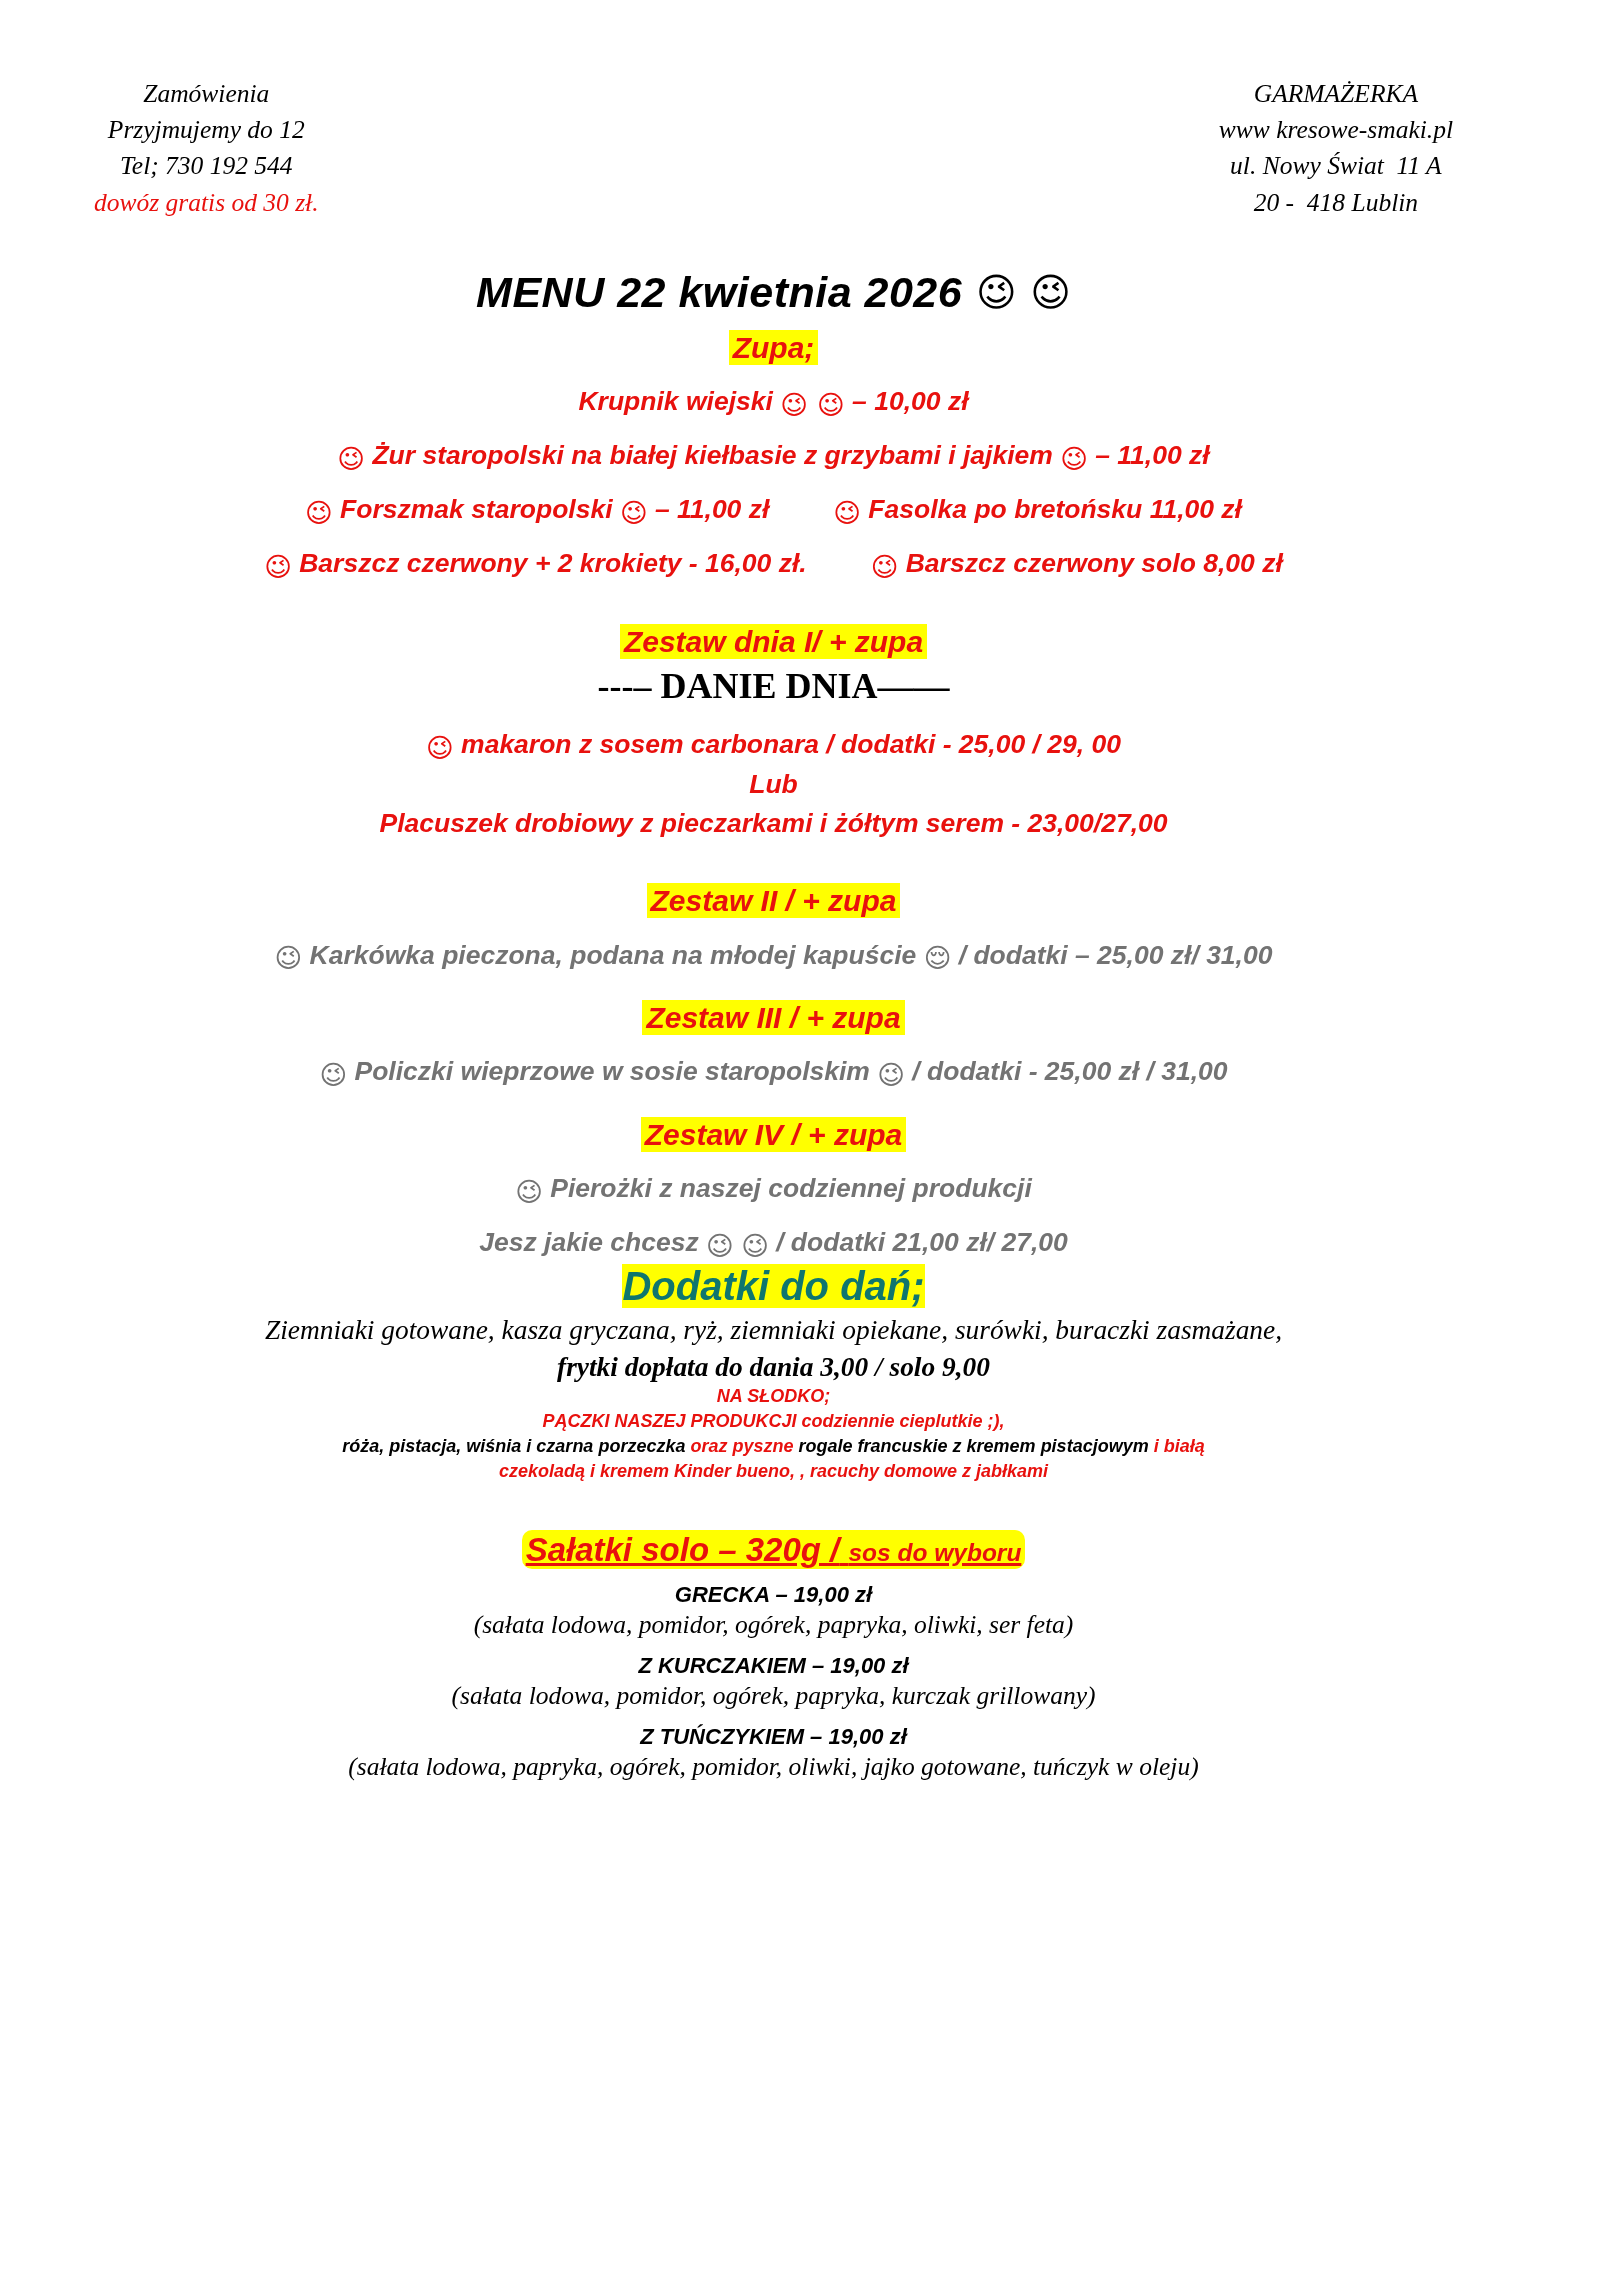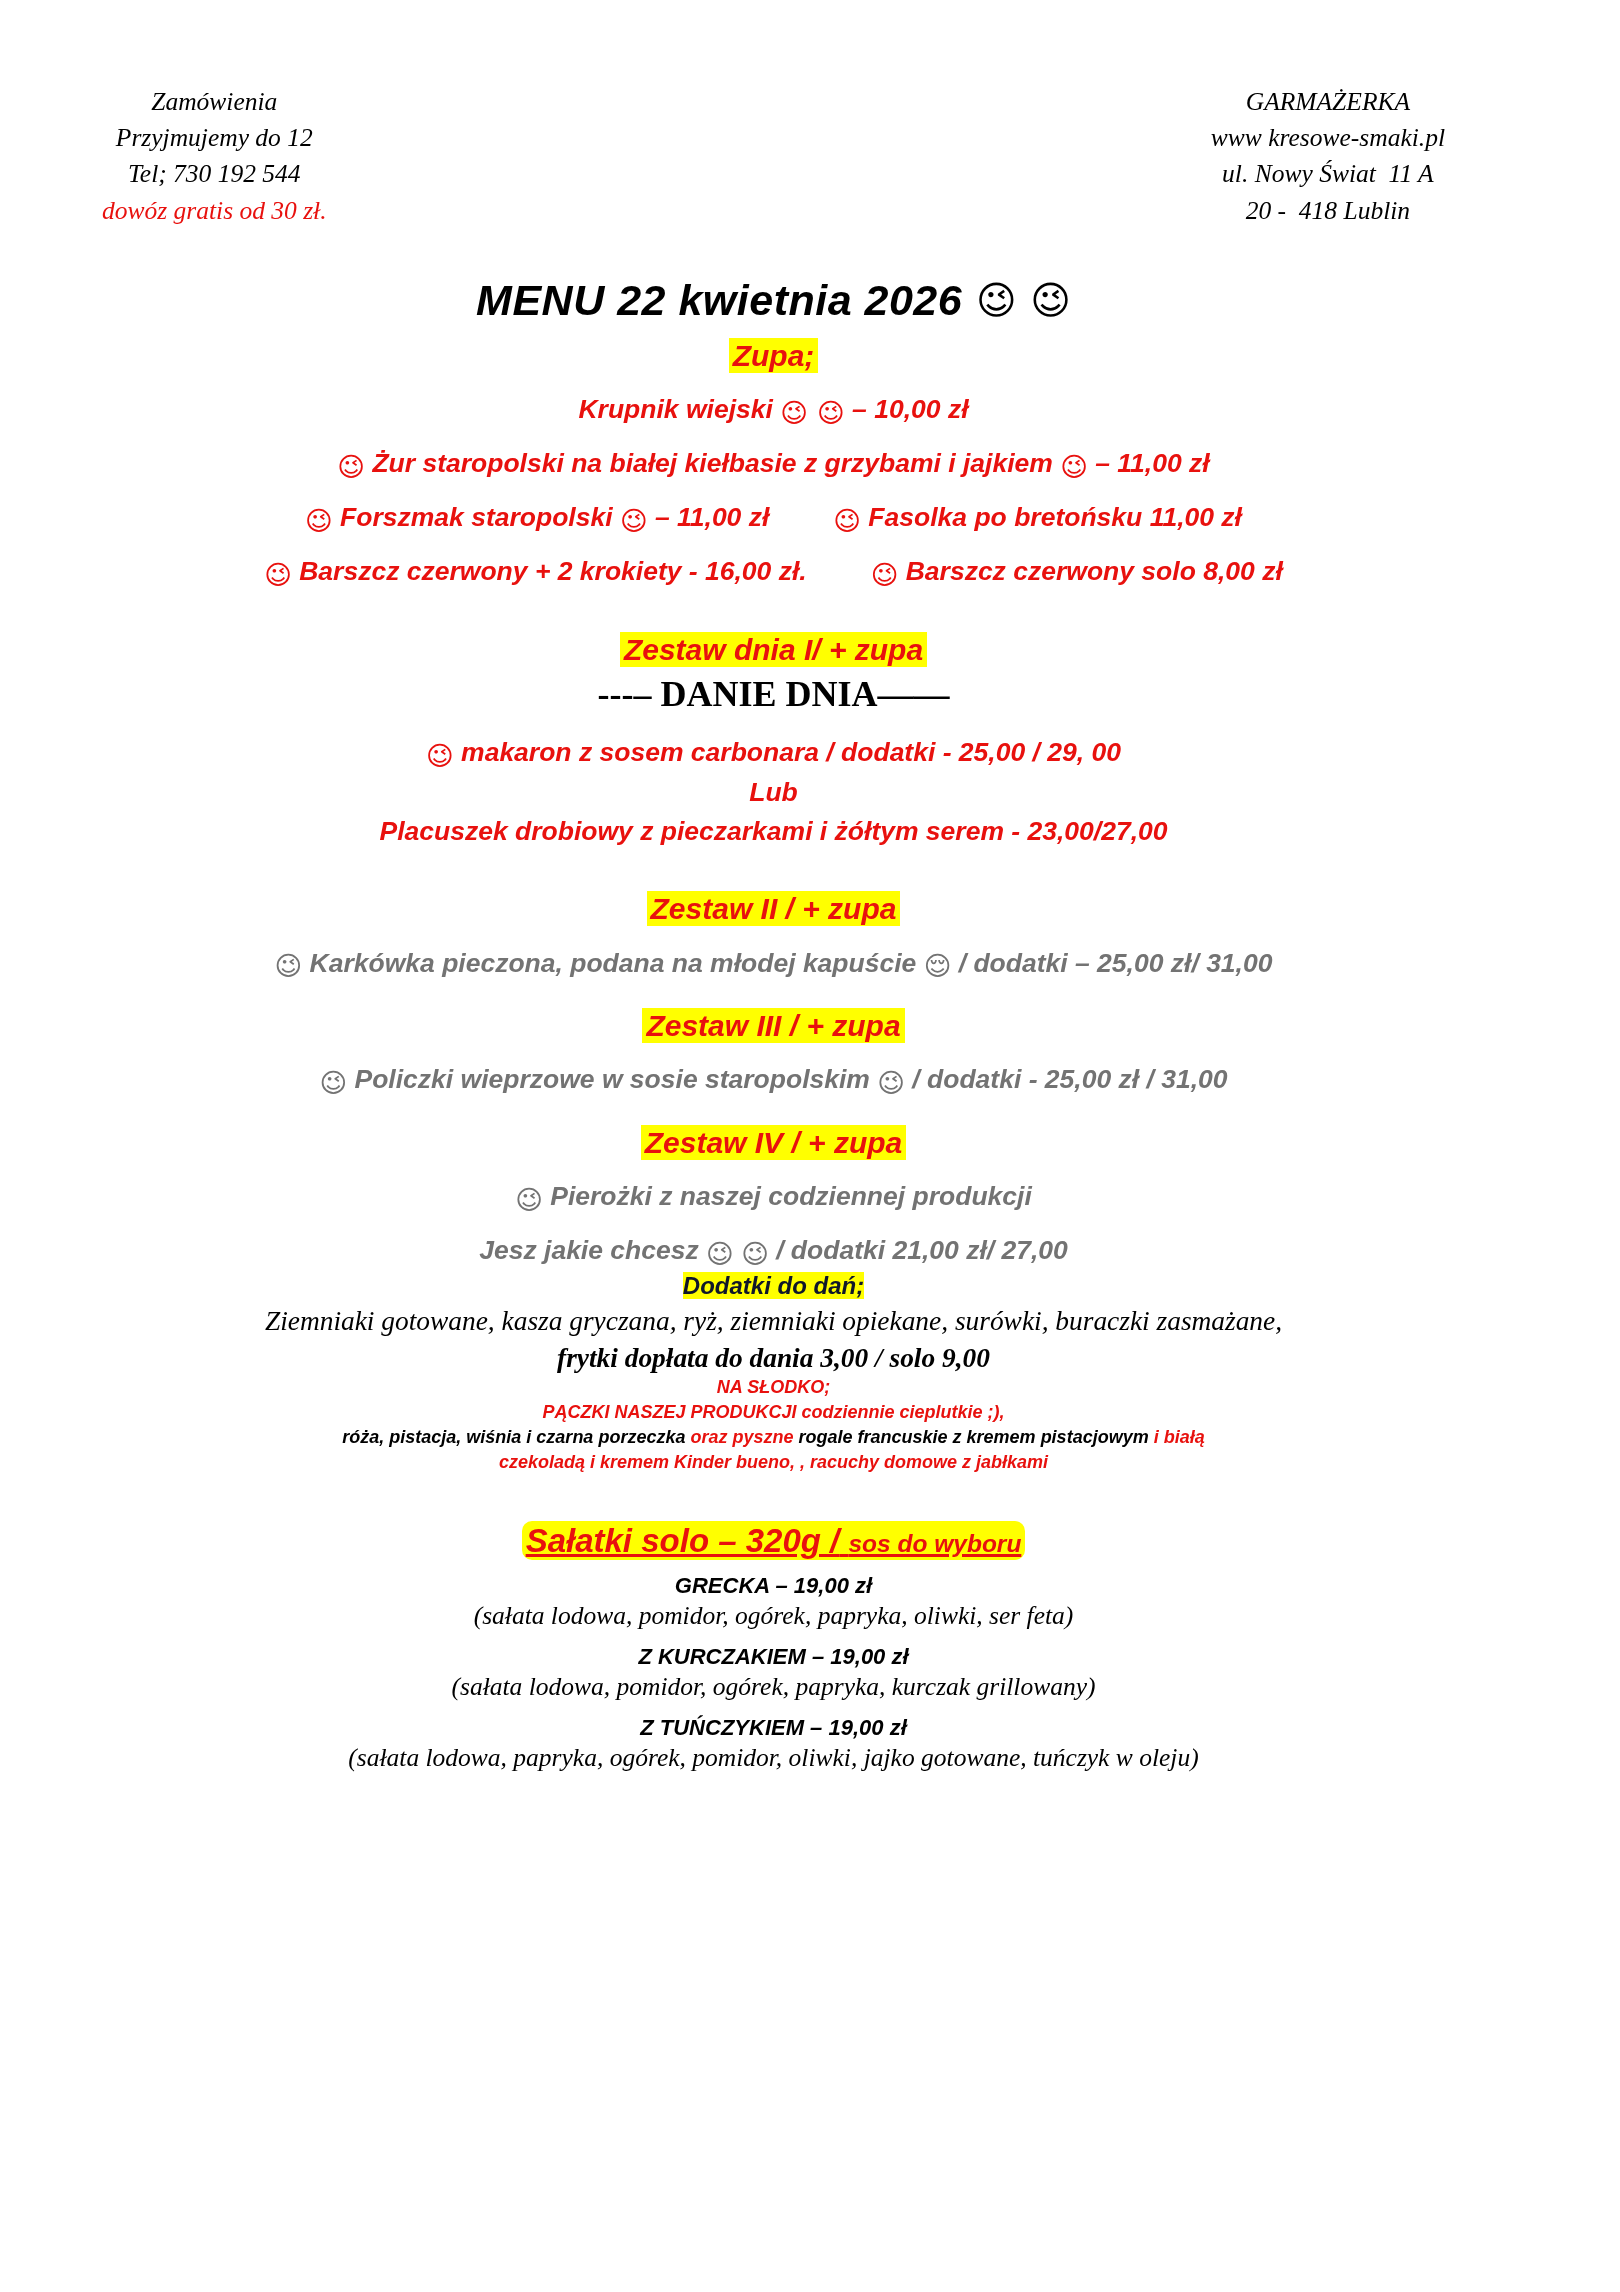--- a/index.html
+++ b/index.html
@@ -11,21 +11,21 @@
     width: 1620px;
     min-height: 2293px;
     font-family: "Liberation Serif", serif;
     color: #000000;
     -webkit-font-smoothing: antialiased;
   }
   .page {
     position: relative;
     width: 1547px;
     min-height: 2293px;
-    padding: 8px;
+    padding: 0;
     box-sizing: border-box;
   }
   
   .header {
     display: flex;
     justify-content: space-between;
     padding: 76px 94px 0 94px;
     box-sizing: border-box;
   }
   .hdr-col {
@@ -105,22 +105,22 @@
     font-style: italic;
     font-size: 26.5px;
     color: #e8110e;
     text-align: center;
     margin-top: 7.8px;
   }
   .dodatki-head {
     font-family: "Liberation Sans", sans-serif;
     font-weight: bold;
     font-style: italic;
-    font-size: 24px;
-    color: #0f172a;
+    font-size: 40px;
+    color: #0f766e;
     text-align: center;
     margin-top: 3.9px;
   }
   .plain-line {
     font-family: "Liberation Serif", serif;
     font-style: italic;
     font-size: 27.4px;
     color: #000;
     text-align: center;
     margin-top: 5.9px;

